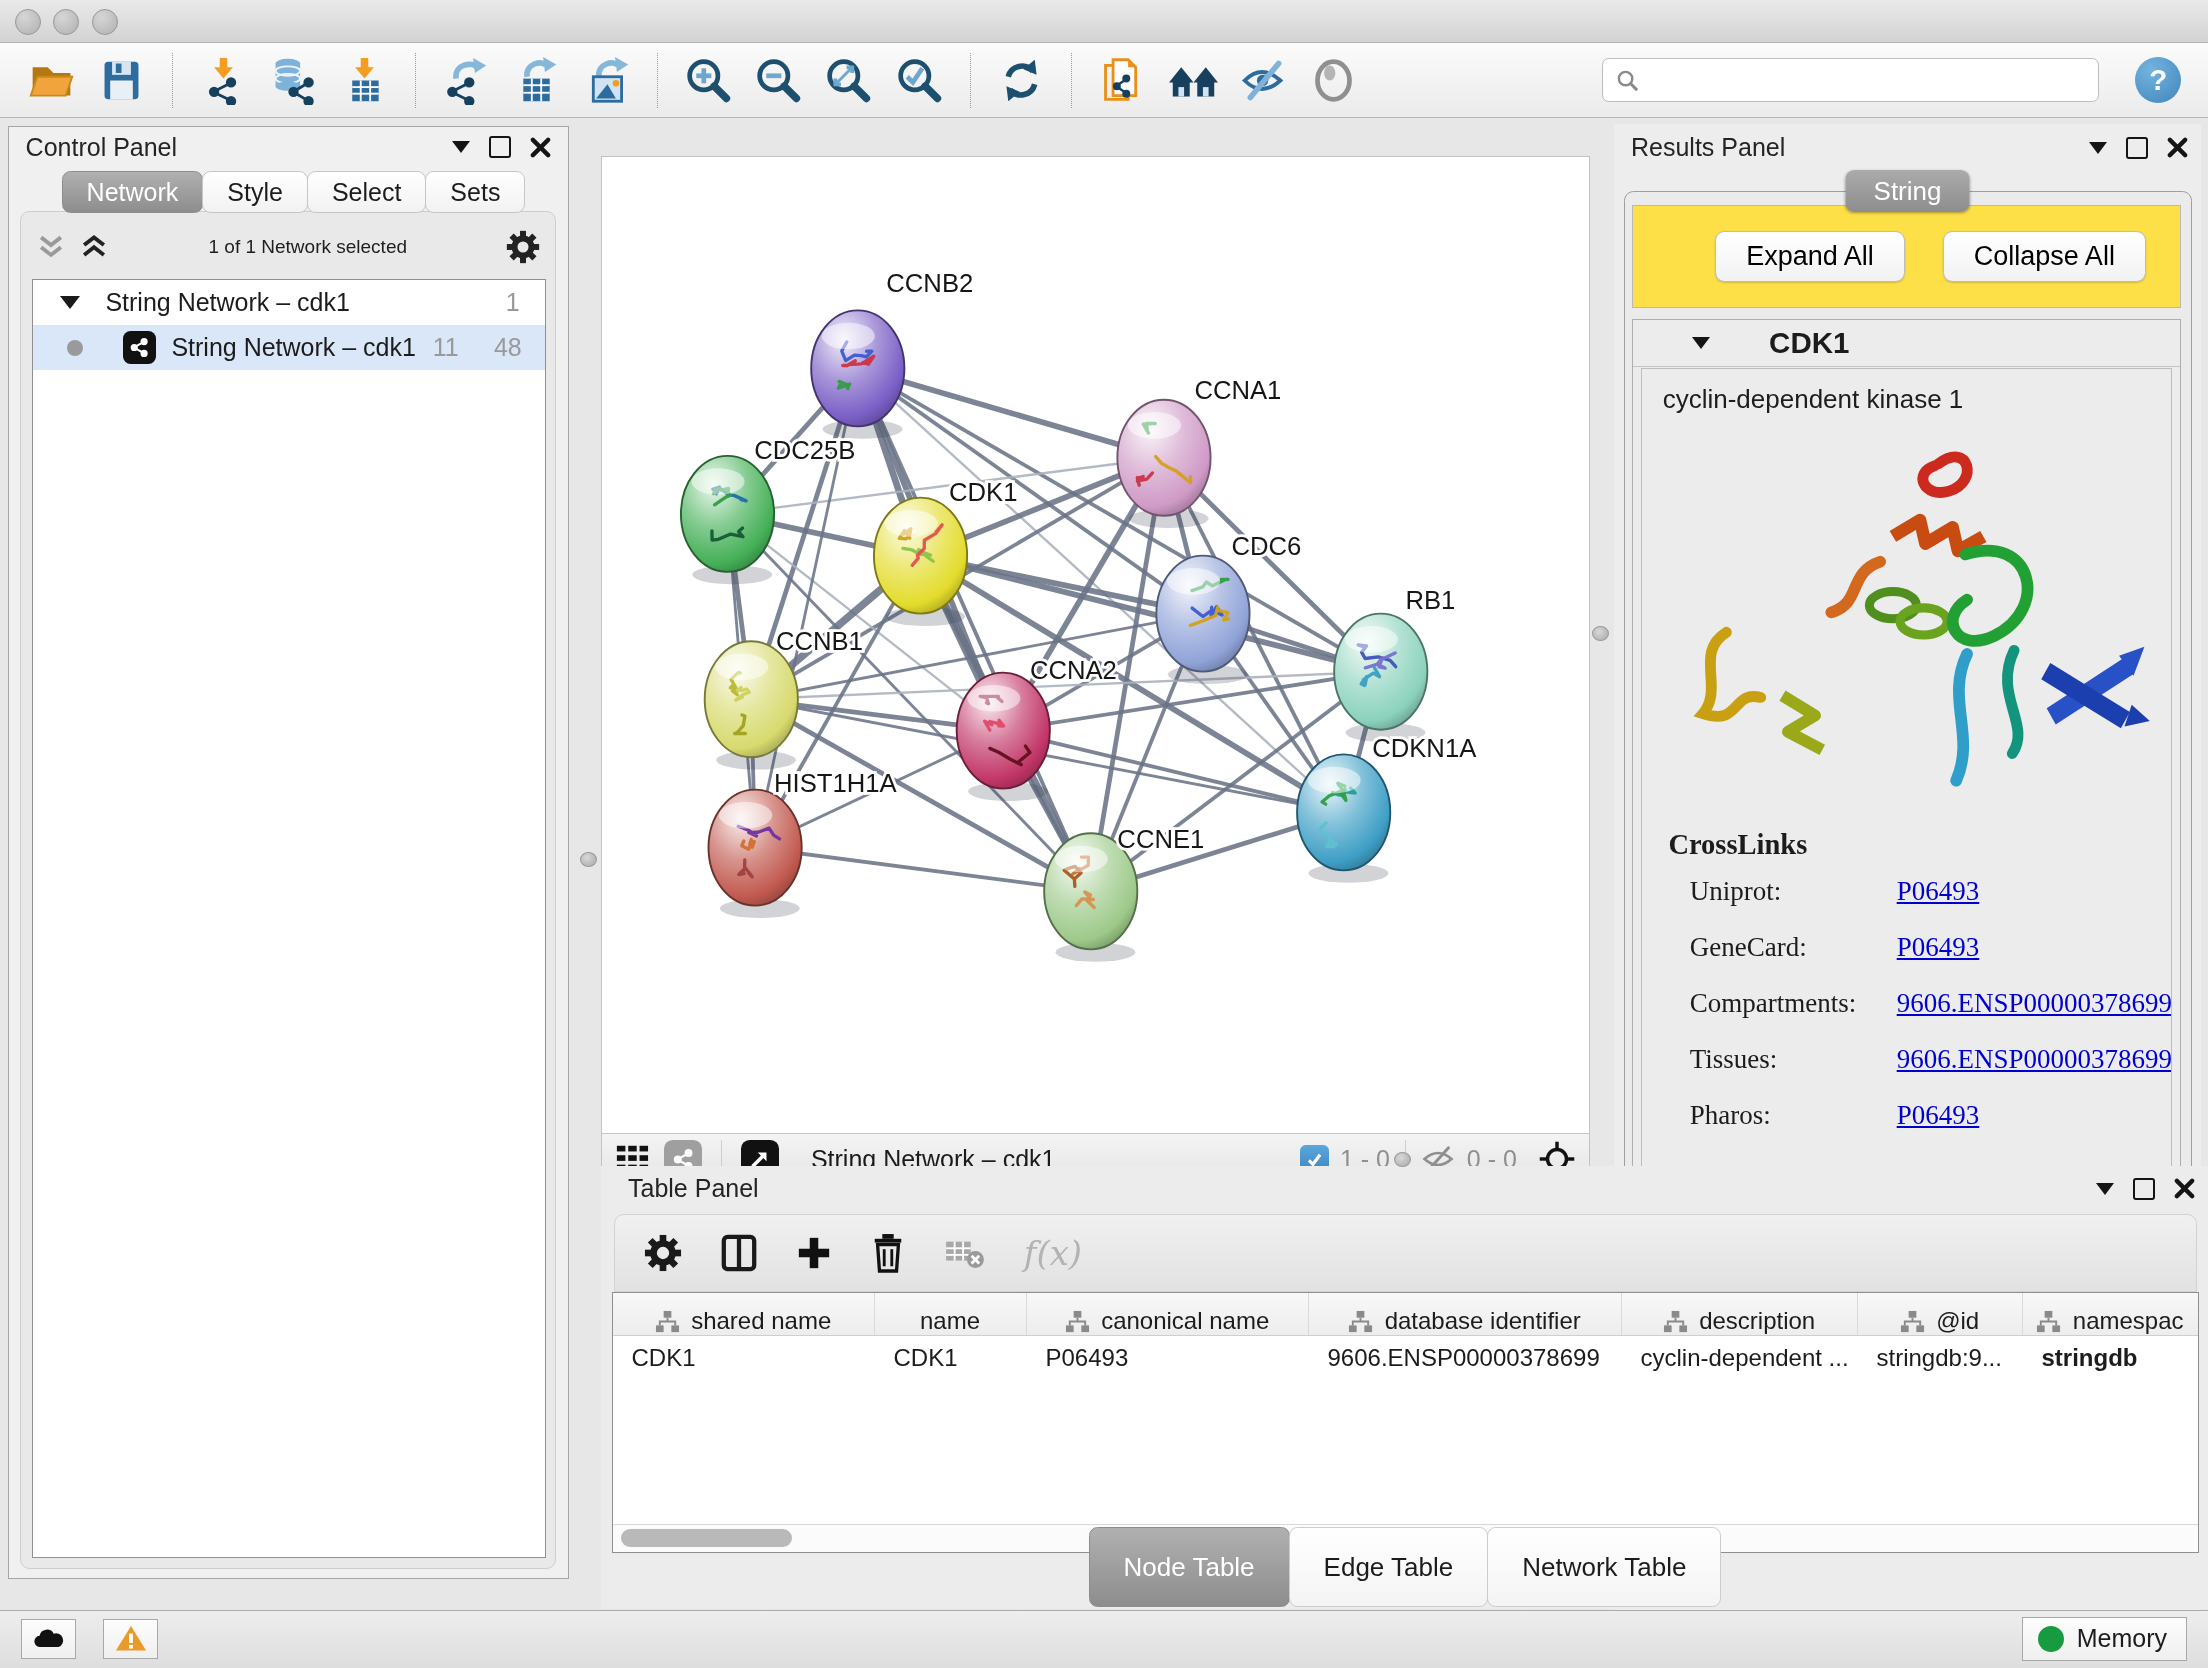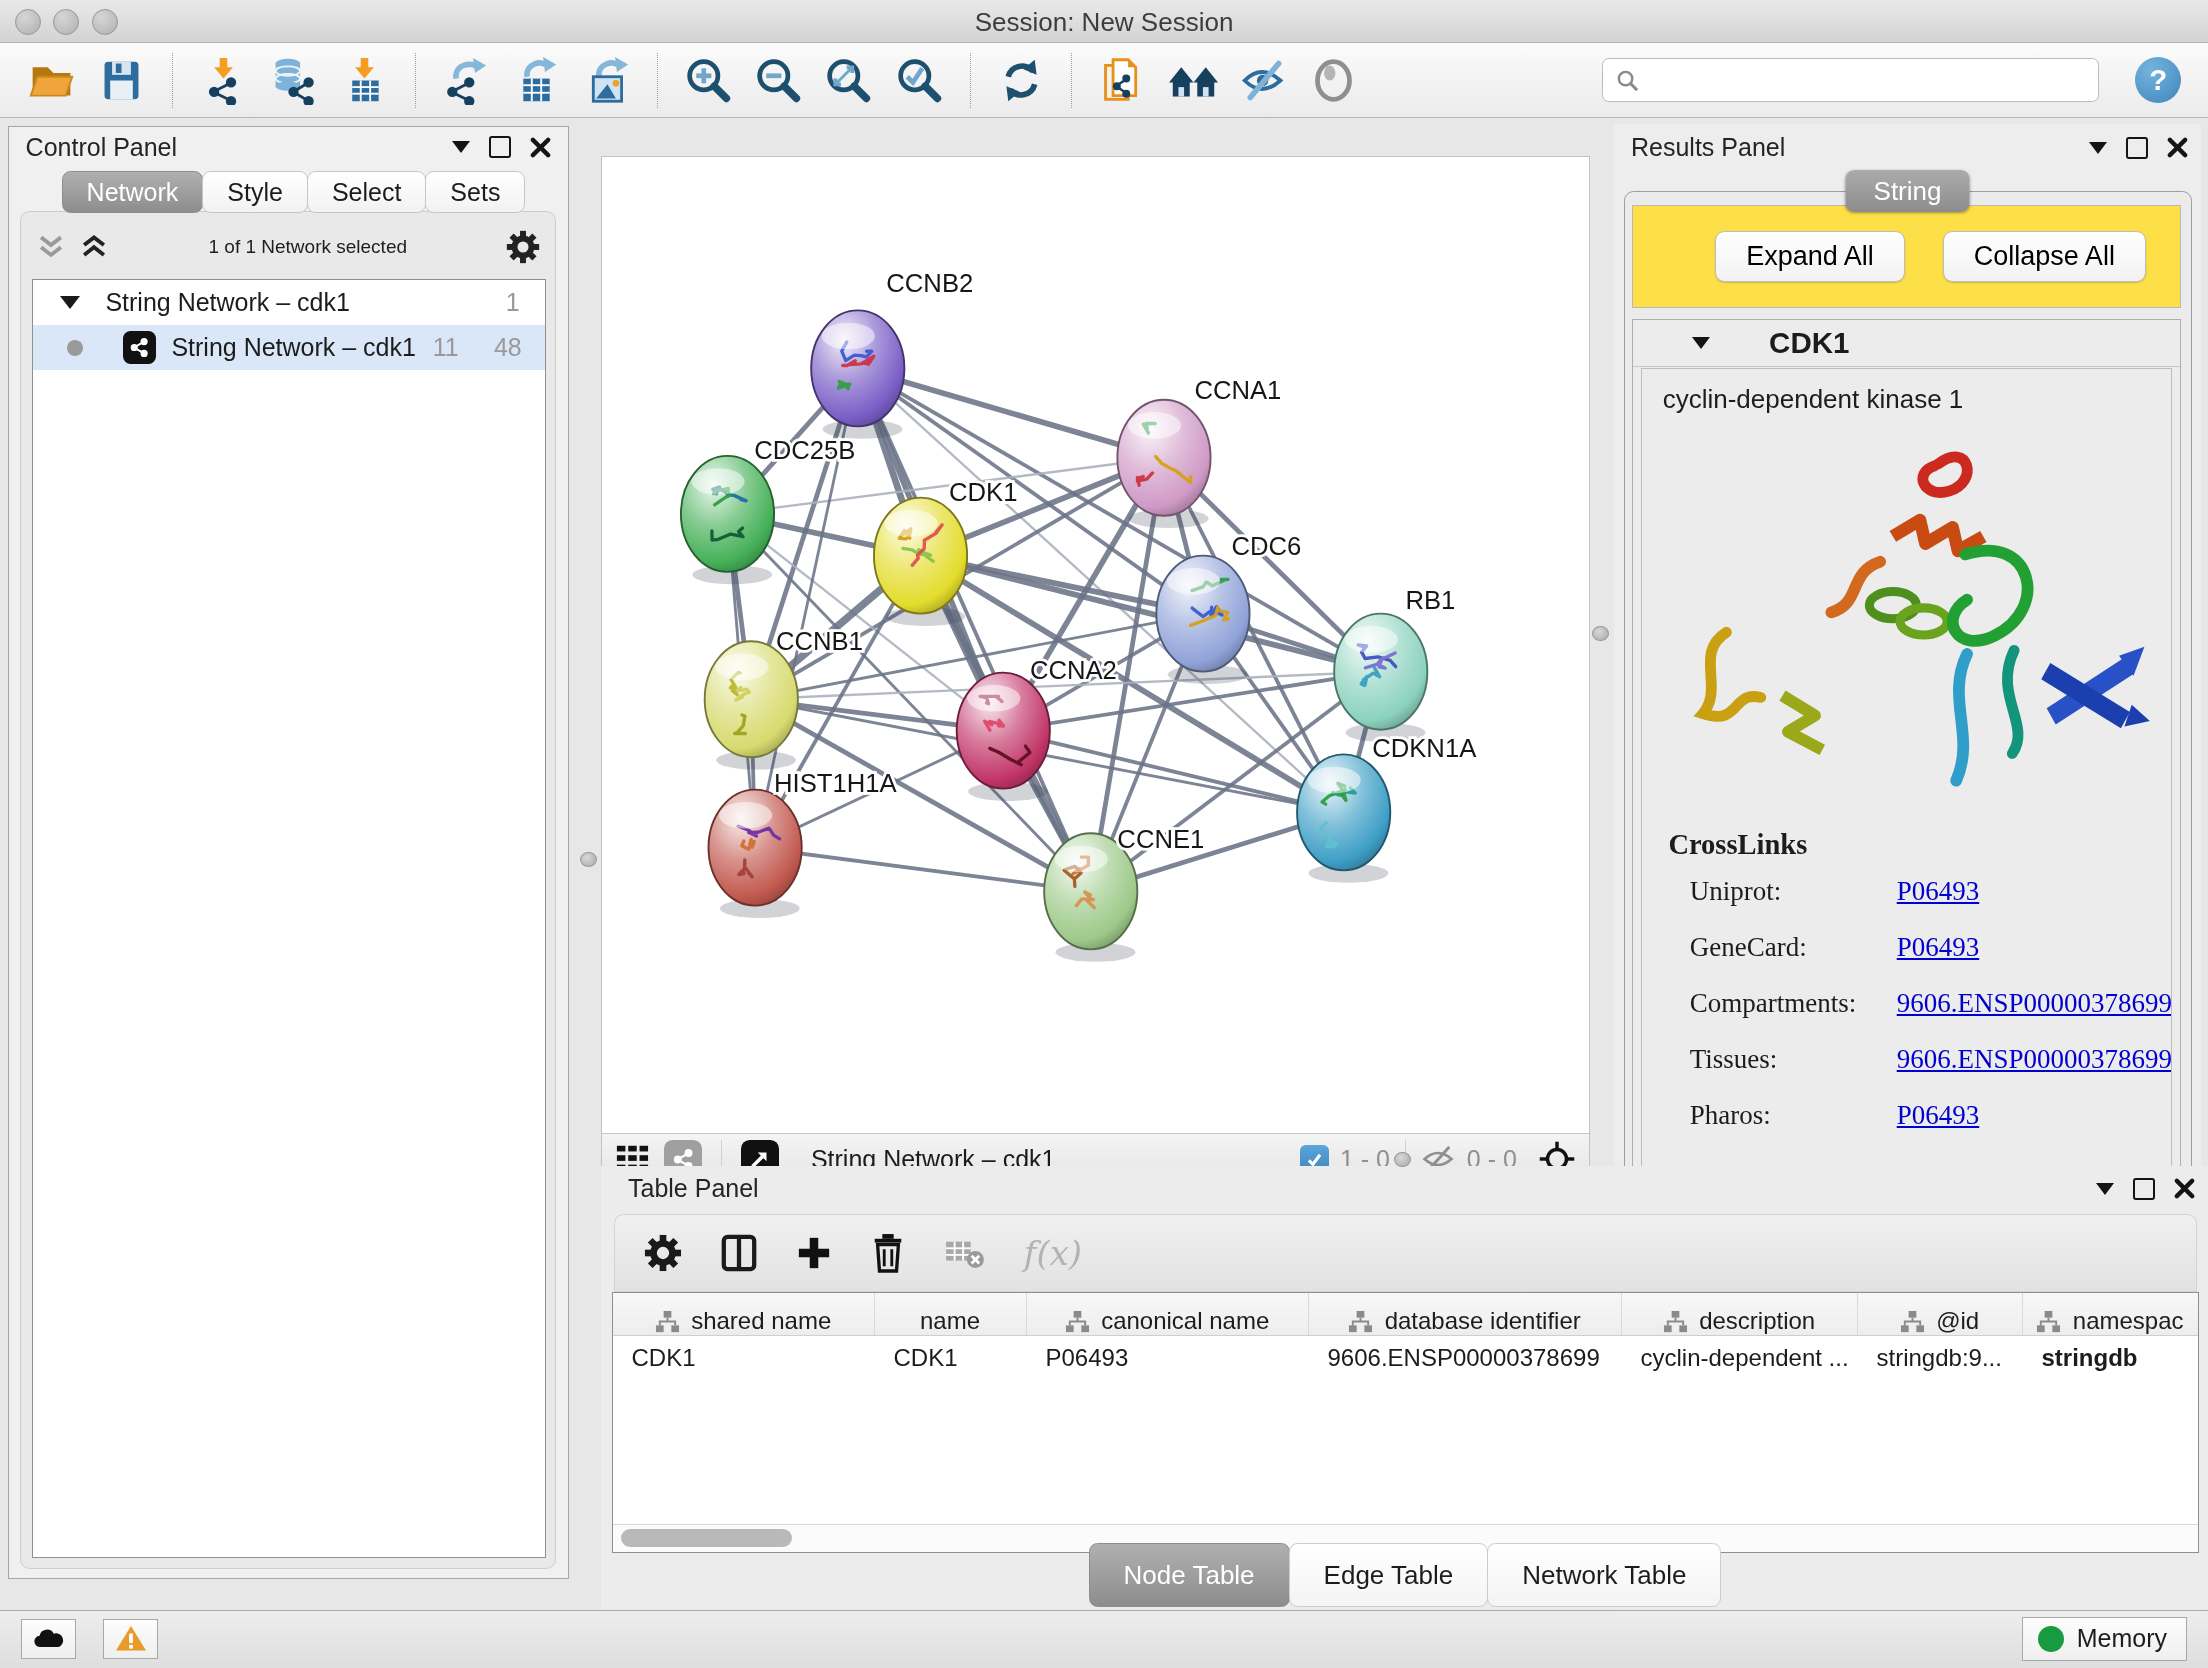--- a/index.html
+++ b/index.html
@@ -73,40 +73,39 @@
   .tp-toolbar{position:absolute;top:48px;left:13.3px;right:11.4px;height:78px;background:linear-gradient(#f0f0f0,#e2e2e2);border:1px solid #d2d2d2;border-radius:9.5px 9.5px 0 0;display:flex;align-items:center;gap:38px;padding:0 28.5px;box-sizing:border-box;}
   .fx{font-family:"DejaVu Serif",serif;font-style:italic;font-size:34px;color:#b3b3b3;}
   .tp-table{position:absolute;top:126px;left:10.5px;right:9.5px;height:259px;background:#fff;border:1.9px solid #8f8f8f;overflow:hidden;}
   .tp-hrow{display:flex;height:42px;background:linear-gradient(#f8f8f8,#ededed);border-bottom:1.9px solid #cfcfcf;}
   .th{display:flex;align-items:flex-end;justify-content:center;gap:11.4px;font-size:24px;border-right:1.9px solid #dadada;overflow:hidden;white-space:nowrap;box-sizing:border-box;flex:none;}
   .tp-drow{display:flex;height:44px;font-size:24px;align-items:center;}
   .td{padding-left:19px;overflow:hidden;white-space:nowrap;box-sizing:border-box;flex:none;}
   .tp-scroll{position:absolute;left:0;right:0;bottom:0;height:27px;border-top:1px solid #d8d8d8;background:#fbfbfb;}
   .tp-thumb{position:absolute;left:8.6px;top:3.8px;width:171px;height:18px;background:#b9b9b9;border-radius:9.5px;}
   .tp-tabs{position:absolute;bottom:1.9px;left:50%;transform:translateX(-50%);display:flex;}
-  .tp-tab{height:46px;padding:8px 34px;background:linear-gradient(#ffffff,#f4f4f4);border:1px solid #cccccc;font-size:26px;display:flex;align-items:center;border-radius:8.6px;margin-right:-1px;}
+  .tp-tab{height:46px;padding:16px 34px;background:linear-gradient(#ffffff,#f4f4f4);border:1px solid #cccccc;font-size:26px;display:flex;align-items:center;border-radius:8.6px;margin-right:-1px;}
   .tp-tab.sel{background:linear-gradient(#b0b0b0,#8d8d8d);color:#fff;border-color:#8d8d8d;}
   
   #status-bar{position:absolute;left:0;bottom:0;right:0;height:57px;background:linear-gradient(#ededed,#dedede);border-top:1.9px solid #ababab;}
   .sb-btn{position:absolute;width:55px;height:40px;top:7.6px;background:linear-gradient(#fdfdfd,#efefef);border:1.9px solid #a8a8a8;display:flex;align-items:center;justify-content:center;box-sizing:border-box;}
   .memory{position:absolute;right:21px;top:5.7px;height:44px;padding:0 19px 0 15px;display:flex;align-items:center;gap:12.4px;background:linear-gradient(#fdfdfd,#efefef);border:1.9px solid #a8a8a8;font-size:25px;box-sizing:border-box;}
   .memdot{width:26px;height:26px;border-radius:50%;}
 </style>
 </head>
 <body>
 
 <div id="window">
 
   <div class="titlebar">
     <div class="traffic">
       <span class="tl"></span>
       <span class="tl"></span>
       <span class="tl"></span>
     </div>
-    <div class="title">Session: New Session</div>
   </div>
 
   <div class="toolbar">
     <button class="tbtn">
       <svg width="51" height="49" viewBox="0 0 52 52">
         <path d="M6 12 h16 l6 6 h18 v24 h-40 z" fill="#b5770f"></path>
         <path d="M11 22 h37 l-7 20 h-37 z" fill="#f2a43c" stroke="#c88a1a" stroke-width="2"></path>
       </svg>
     </button>
     <button class="tbtn">

